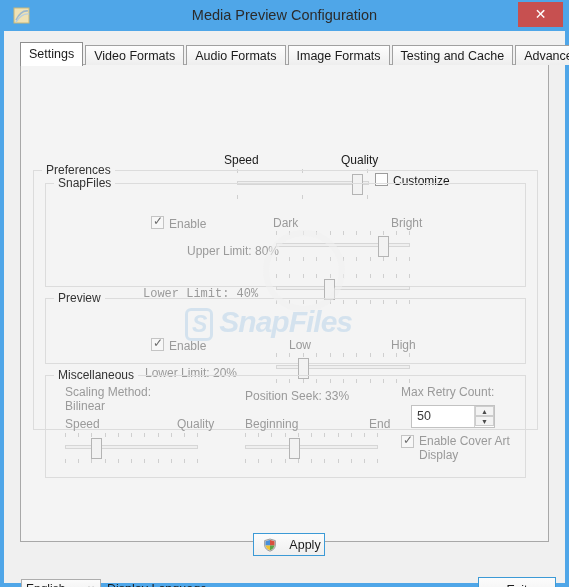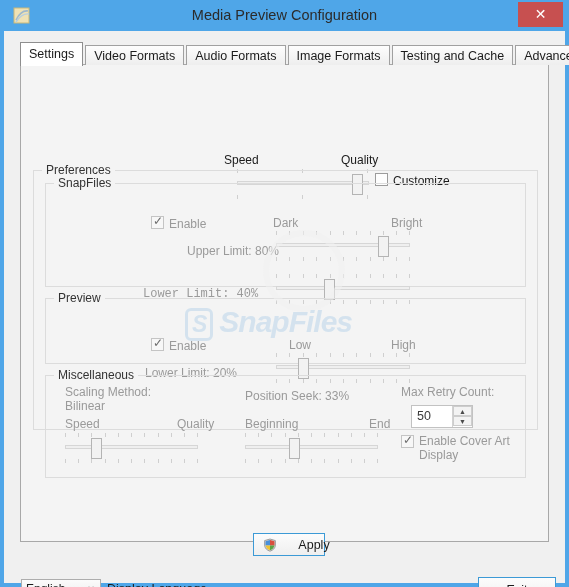--- a/index.html
+++ b/index.html
@@ -166,21 +166,21 @@
   .cbx .mark {
     position: absolute;
     left: 1px; top: -2px;
     font-size: 12px;
     color: #6d6d6d;
     line-height: 13px;
   }
   
   .spin {
     position: absolute;
-    width: 62px; height: 23px;
+    width: 84px; height: 23px;
     background: #ffffff;
     border: 1px solid #c2c2c2;
     box-sizing: border-box;
   }
   .spin .val {
     position: absolute;
     left: 5px; top: 3px;
     font-size: 12.5px;
     color: #3a3a3a;
   }
@@ -214,21 +214,21 @@
     font-size: 12.5px;
     color: #1b1b1b;
     cursor: pointer;
     text-align: center;
   }
   .apply-btn {
     left: 249px; top: 502px;
     width: 72px; height: 23px;
     line-height: 21px;
   }
-  .apply-label { position: relative; left: 25px; }
+  .apply-label { position: relative; left: 16px; }
   .shield {
     position: absolute;
     left: 9px; top: 4px;
     width: 14px; height: 14px;
   }
   .exit-btn {
     left: 474px; top: 546px;
     width: 78px; height: 24px;
     line-height: 22px;
   }

